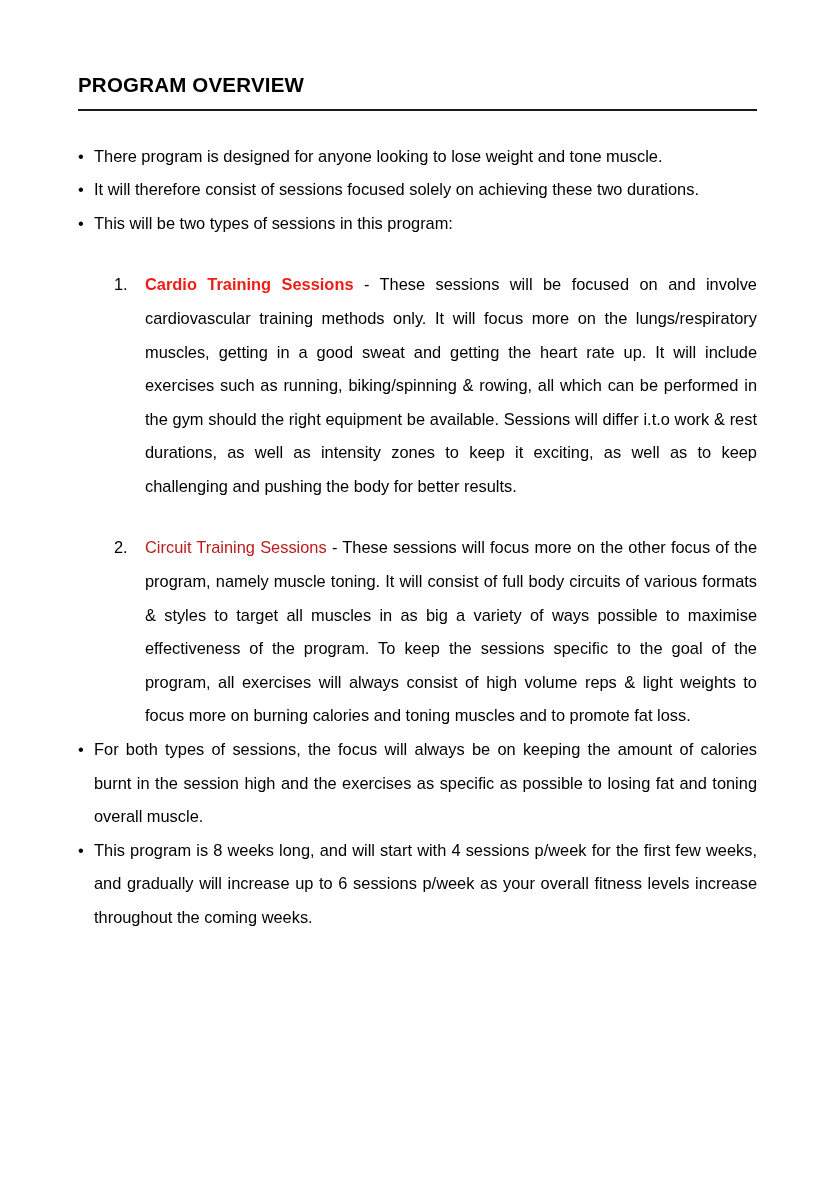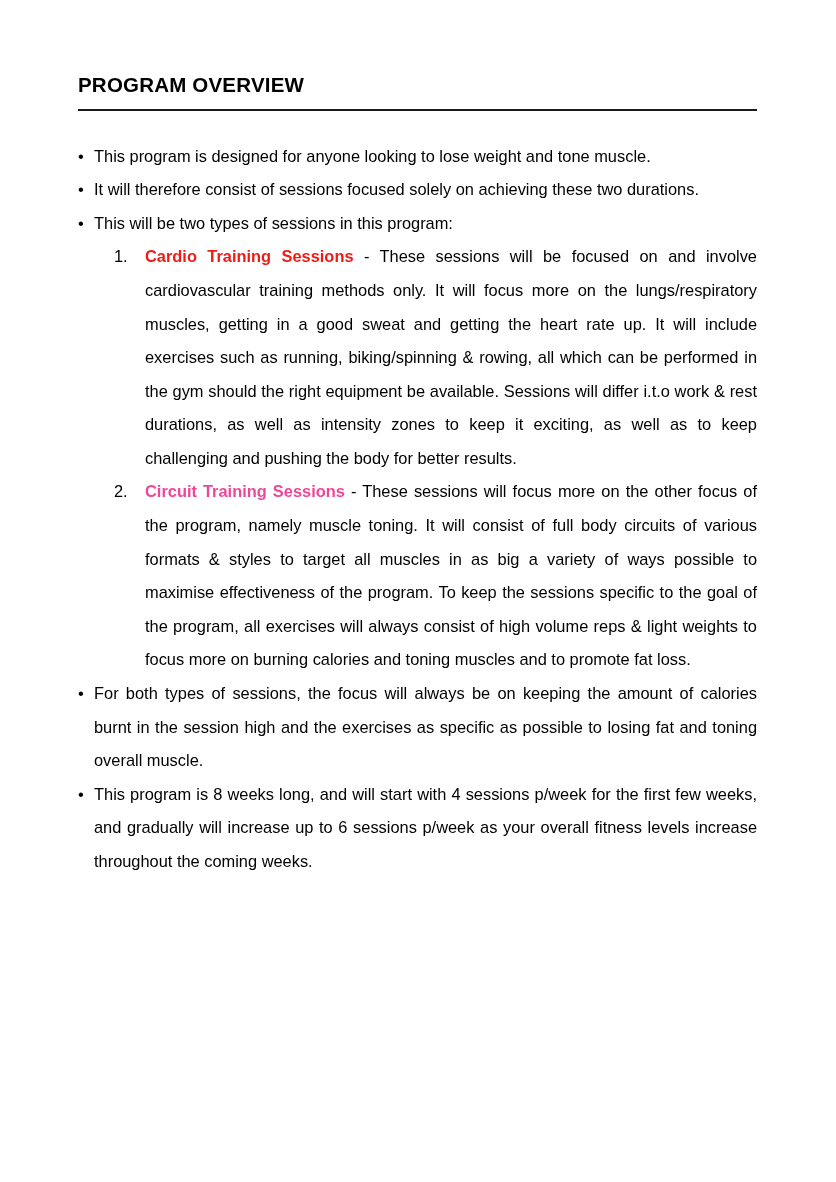--- a/index.html
+++ b/index.html
@@ -96,45 +96,46 @@
     left: 36px;
     top: 0;
     width: 26px;
     font-size: 16.4px;
     line-height: 33.6px;
     text-align: left;
     color: #000000;
   }
   .numbered-item .para {
     text-align: justify;
+    margin-top: 28px;
   }
 
   .lead-red {
     color: #ED1C16;
     font-weight: bold;
   }
   .lead-blue {
-    color: #ec4899;
-    font-weight: bold;
+    color: #b91c1c;
+    font-weight: normal;
   }
 </style>
 </head>
 <body>
 
 <div class="page">
   <div class="content">
 
     <h1 class="doc-title">PROGRAM OVERVIEW</h1>
     <div class="title-rule"></div>
 
     <ul class="body-list">
 
       <li class="bullet-item">
         <span class="bullet-mark">•</span>
-        <p class="para">This program is designed for anyone looking to lose weight and tone muscle.</p>
+        <p class="para">There program is designed for anyone looking to lose weight and tone muscle.</p>
       </li>
 
       <li class="bullet-item">
         <span class="bullet-mark">•</span>
         <p class="para">It will therefore consist of sessions focused solely on achieving these two durations.</p>
       </li>
 
       <li class="bullet-item">
         <span class="bullet-mark">•</span>
         <p class="para">This will be two types of sessions in this program:</p>

